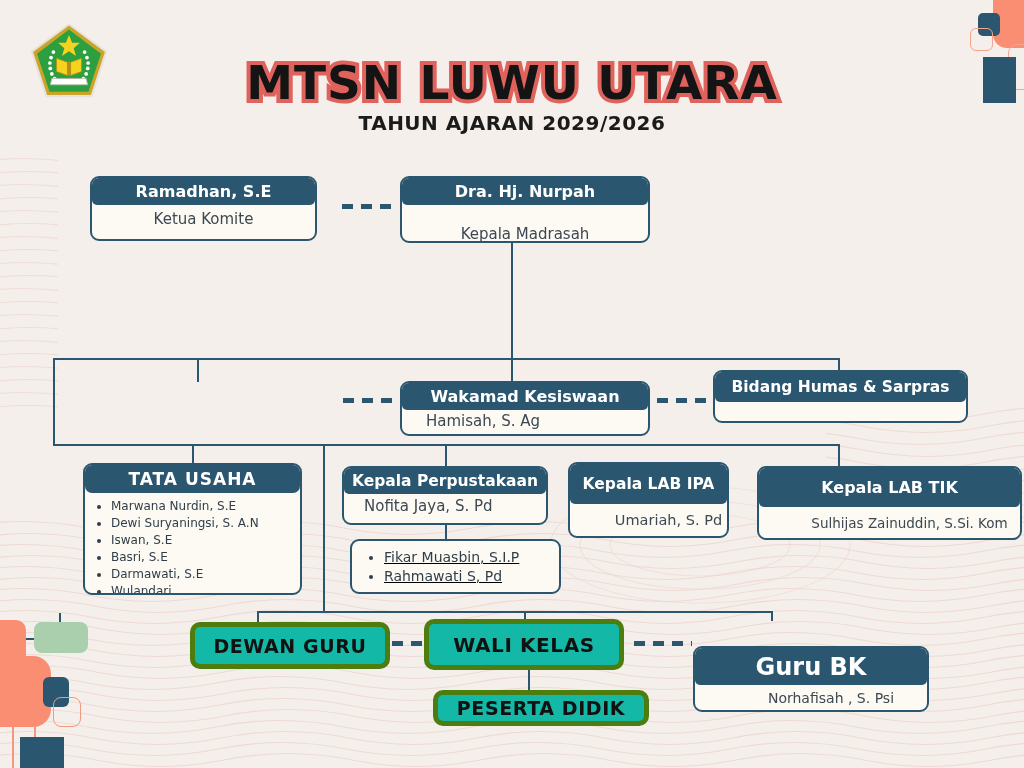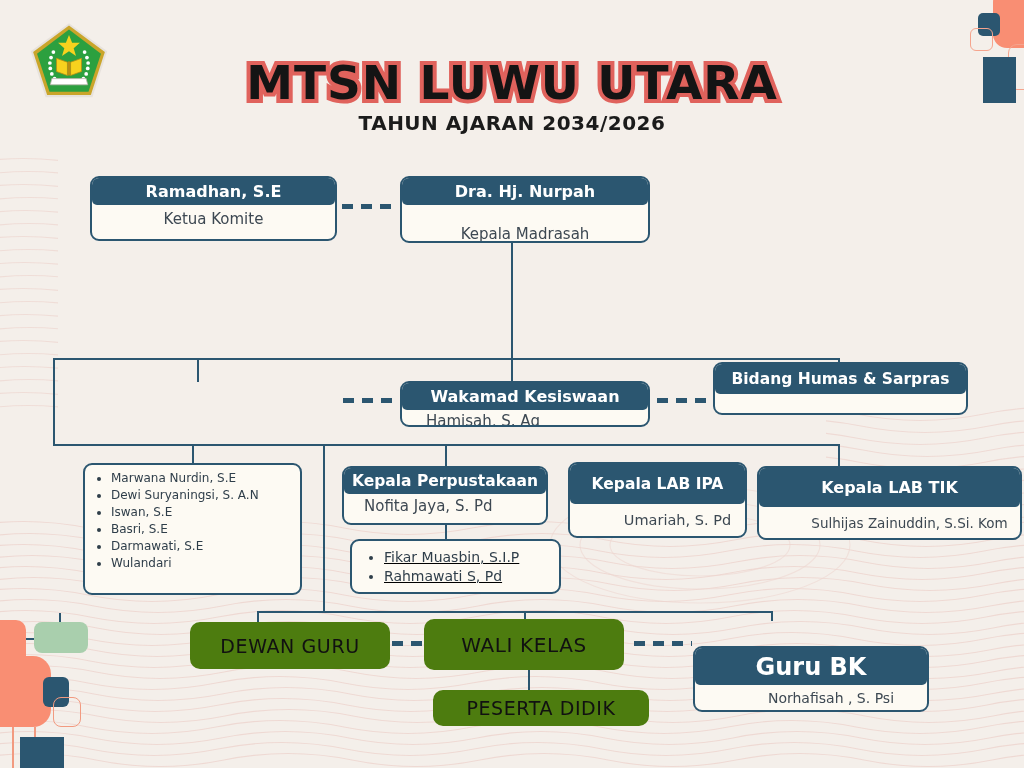--- a/index.html
+++ b/index.html
@@ -23,22 +23,22 @@
   .line{background:#2b5670;}
   .vline{width:2px;}
   .hline{height:2px;}
   .dash{height:5px;background:repeating-linear-gradient(90deg,#2b5670 0 11px,transparent 11px 19px);}
   
   .obox{border:2px solid #2b5670;border-radius:9px;background:#fdfaf3;overflow:hidden;}
   .ohead{background:#2b5670;color:#fff;font-weight:bold;display:flex;align-items:center;
     justify-content:center;border-radius:0 0 5px 5px;}
   .obody{color:#3d4852;}
   .center{display:flex;align-items:center;justify-content:center;padding-left:40px;}
-  .plainbox{border:5px solid #4d7c0f;border-radius:10px;background:#4d7c0f;color:#111;
-    font-weight:normal;display:flex;align-items:center;justify-content:center;letter-spacing:.6px;}
+  .plainbox{border:5px solid #4d7c0f;border-radius:10px;background:#14b8a6;color:#111;
+    font-weight:bold;display:flex;align-items:center;justify-content:center;letter-spacing:.6px;}
   ul.members{margin:6px 0 0 0;padding:0 4px 0 26px;}
   ul.members li{margin:0 0 3px 0;color:#2f3e4a;}
   ul.members li::marker{color:#2f3e4a;}
   
   .dec{position:absolute;}
 </style>
 </head>
 <body>
 
 <div id="stage">
@@ -157,21 +157,21 @@
     <path d="M34,46 L48,51 L48,68 L34,63 Z" fill="#f7d21e" stroke="#b98d12" stroke-width="1"></path>
     <path d="M66,46 L52,51 L52,68 L66,63 Z" fill="#f7d21e" stroke="#b98d12" stroke-width="1"></path>
     <rect x="48.5" y="50" width="3" height="18" fill="#b98d12"></rect>
     <path d="M28,72 L72,72 L74,80 L26,80 Z" fill="#fff" stroke="#b5b0a8" stroke-width="1"></path>
   </svg>
 
   <div class="abs title-main">
     <span class="stroke">MTSN LUWU UTARA</span>
     <span class="fill">MTSN LUWU UTARA</span>
   </div>
-  <div class="abs title-sub">TAHUN AJARAN 2034/2026</div>
+  <div class="abs title-sub">TAHUN AJARAN 2029/2026</div>
 
   <div class="abs line vline" style="left:511px;top:241px;height:118px;"></div>
   <div class="abs line hline" style="left:53px;top:358px;width:787px;"></div>
   <div class="abs line vline" style="left:53px;top:358px;height:88px;"></div>
   <div class="abs line vline" style="left:197px;top:358px;height:24px;"></div>
   <div class="abs line vline" style="left:511px;top:358px;height:24px;"></div>
   <div class="abs line vline" style="left:838px;top:358px;height:22px;"></div>
   <div class="abs line hline" style="left:53px;top:444px;width:787px;"></div>
   <div class="abs line vline" style="left:192px;top:444px;height:20px;"></div>
   <div class="abs line vline" style="left:323px;top:444px;height:169px;"></div>
@@ -183,39 +183,40 @@
   <div class="abs line vline" style="left:524px;top:611px;height:10px;"></div>
   <div class="abs line vline" style="left:771px;top:611px;height:10px;"></div>
   <div class="abs line vline" style="left:528px;top:669px;height:23px;"></div>
 
   <div class="abs dash" style="left:342px;top:204px;width:57px;"></div>
   <div class="abs dash" style="left:343px;top:398px;width:53px;"></div>
   <div class="abs dash" style="left:657px;top:398px;width:52px;"></div>
   <div class="abs dash" style="left:392px;top:641px;width:33px;"></div>
   <div class="abs dash" style="left:634px;top:641px;width:58px;"></div>
 
-  <div class="abs obox" style="left:90px;top:176px;width:247px;">
+  <div class="abs obox" style="left:90px;top:176px;width:227px;">
     <div class="ohead" style="height:27px;font-size:16px;">Ramadhan, S.E</div>
     <div class="obody" style="height:34px;font-size:15px;text-align:center;padding-top:5px;">Ketua Komite</div>
   </div>
   <div class="abs obox" style="left:400px;top:176px;width:250px;">
     <div class="ohead" style="height:27px;font-size:16px;">Dra. Hj.  Nurpah</div>
     <div class="obody" style="height:36px;font-size:15px;text-align:center;padding-top:20px;">Kepala Madrasah</div>
   </div>
 
   <div class="abs obox" style="left:400px;top:381px;width:250px;">
     <div class="ohead" style="height:27px;font-size:16px;">Wakamad Kesiswaan</div>
-    <div class="obody" style="height:15px;font-size:15px;padding:2px 0 0 24px;">Hamisah, S. Ag</div>
-  </div>
-  <div class="abs obox" style="left:713px;top:362px;width:255px;">
+    <div class="obody" style="height:24px;font-size:15px;padding:2px 0 0 24px;">Hamisah, S. Ag</div>
+  </div>
+  <div class="abs obox" style="left:713px;top:370px;width:255px;">
     <div class="ohead" style="height:30px;font-size:15.5px;">Bidang Humas &amp; Sarpras</div>
     <div class="obody" style="height:19px;"></div>
   </div>
 
   <div class="abs obox" style="left:83px;top:463px;width:219px;height:132px;">
+    <div class="ohead" style="height:28px;font-size:17px;letter-spacing:1px;border-radius:0 0 7px 7px;">TATA USAHA</div>
     <ul class="members obody" style="font-size:12px;">
         <li>Marwana Nurdin, S.E</li>
         <li>Dewi Suryaningsi, S. A.N</li>
         <li>Iswan, S.E</li>
         <li>Basri, S.E</li>
         <li>Darmawati, S.E</li>
         <li>Wulandari</li>
       </ul>
   </div>
 
@@ -223,21 +224,21 @@
     <div class="ohead" style="height:26px;font-size:15.5px;">Kepala Perpustakaan</div>
     <div class="obody" style="height:29px;font-size:15px;padding:3px 0 0 20px;">Nofita Jaya, S. Pd</div>
   </div>
   <div class="abs obox" style="left:350px;top:539px;width:211px;height:55px;text-decoration:underline;">
     <ul class="members obody" style="font-size:14px;padding-left:32px;margin-top:8px;">
         <li>Fikar Muasbin, S.I.P</li>
         <li>Rahmawati S, Pd</li>
       </ul>
   </div>
 
-  <div class="abs obox" style="left:568px;top:462px;width:179px;">
+  <div class="abs obox" style="left:568px;top:462px;width:161px;">
     <div class="ohead" style="height:40px;font-size:15.5px;">Kepala LAB IPA</div>
     <div class="obody center" style="height:32px;font-size:14.5px;">Umariah, S. Pd</div>
   </div>
   <div class="abs obox" style="left:757px;top:466px;width:265px;">
     <div class="ohead" style="height:39px;font-size:16px;">Kepala LAB TIK</div>
     <div class="obody center" style="height:31px;font-size:13.5px;">Sulhijas Zainuddin, S.Si. Kom</div>
   </div>
 
   <div class="abs plainbox" style="left:190px;top:622px;width:200px;height:47px;font-size:19px;">DEWAN GURU</div>
   <div class="abs plainbox" style="left:424px;top:619px;width:200px;height:51px;font-size:20px;">WALI KELAS</div>

